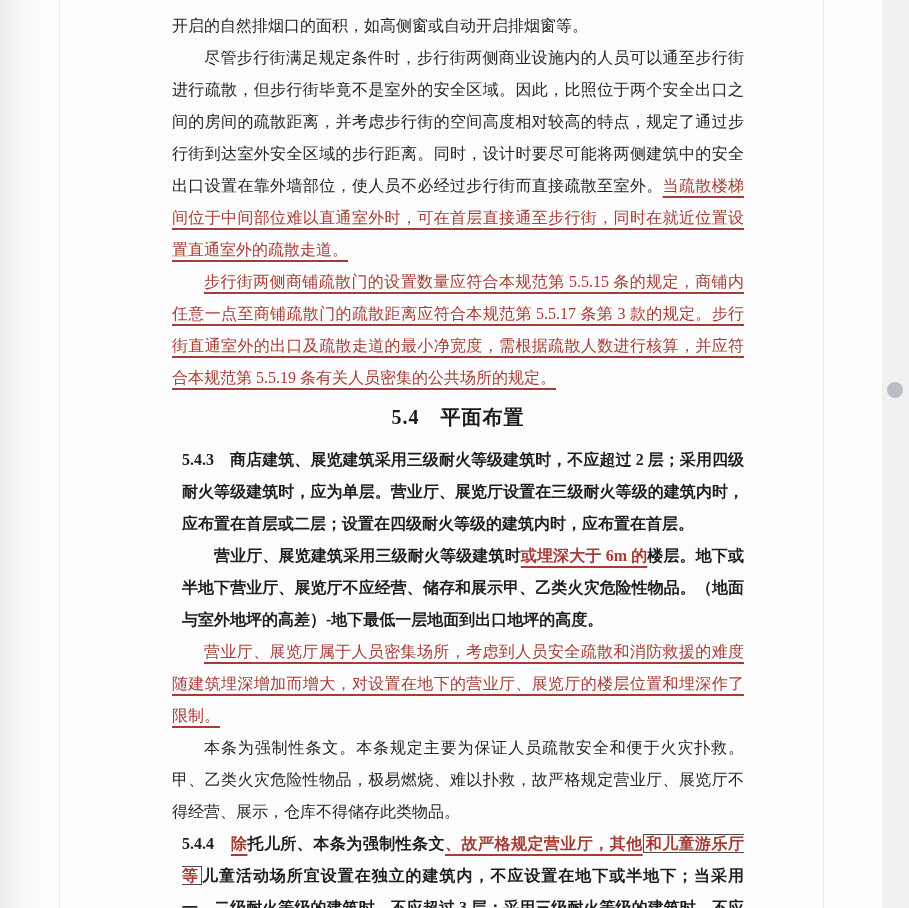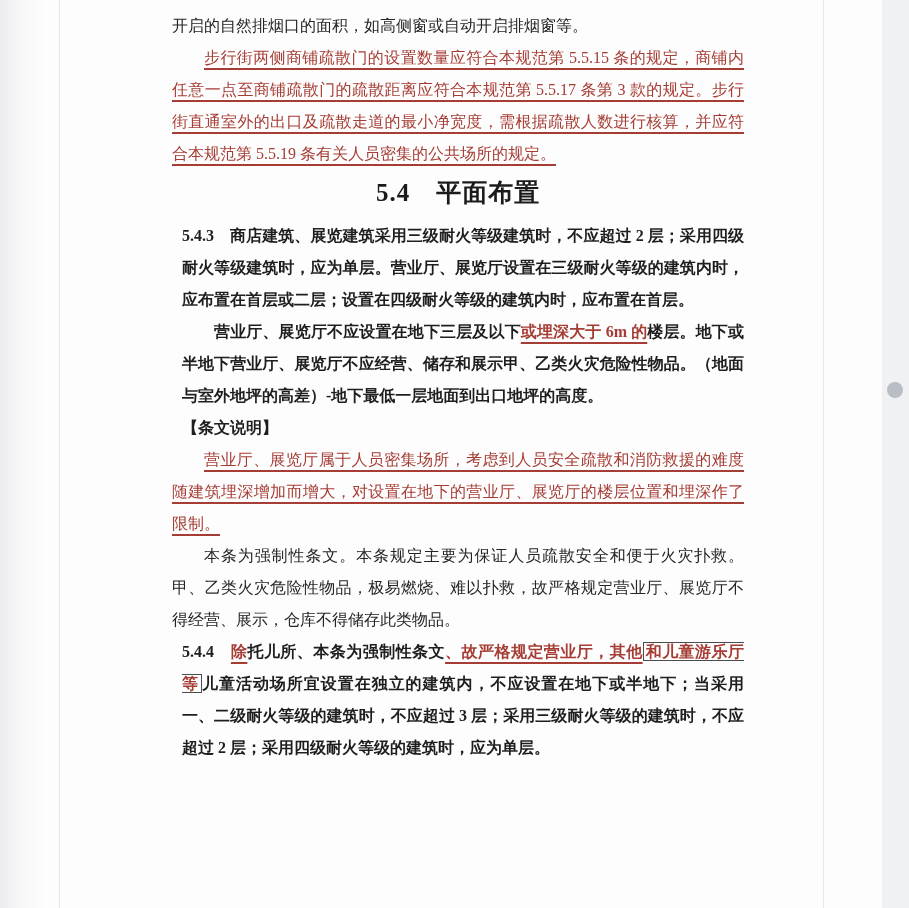--- a/index.html
+++ b/index.html
@@ -48,21 +48,21 @@
     width: 572px;
     color: #252525;
     font-size: 16px;
     line-height: 32px;
     text-align: justify;
   }
   .content p { margin: 0; }
   .content .indent { text-indent: 2em; }
   .content .clause { font-weight: 700; color: #1e1e1e; margin-left: 10px; }
   .content h2.heading {
-    font-size: 25px;
+    font-size: 20px;
     font-weight: 700;
     text-align: center;
     text-indent: 0;
     margin: 7px 0 11px 0;
     letter-spacing: 1px;
     color: #1b1b1b;
   }
   .run-normal { }
   .run-ins {
     color: #a63d35;
@@ -80,23 +80,23 @@
 </head>
 <body>
 
 <div class="viewer">
   <div class="page"></div>
   <div class="left-shade"></div>
   <div class="page-edge-line left"></div>
   <div class="page-edge-line right"></div>
   <div class="content">
       <p class="body"><span class="run-normal">开启的自然排烟口的面积，如高侧窗或自动开启排烟窗等。</span></p>
+      <p class="body indent"><span class="run-normal">尽管步行街满足规定条件时，步行街两侧商业设施内的人员可以通至步行街进行疏散，但步行街毕竟不是室外的安全区域。因此，比照位于两个安全出口之间的房间的疏散距离，并考虑步行街的空间高度相对较高的特点，规定了通过步行街到达室外安全区域的步行距离。同时，设计时要尽可能将两侧建筑中的安全出口设置在靠外墙部位，使人员不必经过步行街而直接疏散至室外。</span><span class="run-ins">当疏散楼梯间位于中间部位难以直通室外时，可在首层直接通至步行街，同时在就近位置设置直通室外的疏散走道。</span></p>
       <p class="body indent"><span class="run-ins">步行街两侧商铺疏散门的设置数量应符合本规范第 5.5.15 条的规定，商铺内任意一点至商铺疏散门的疏散距离应符合本规范第 5.5.17 条第 3 款的规定。步行街直通室外的出口及疏散走道的最小净宽度，需根据疏散人数进行核算，并应符合本规范第 5.5.19 条有关人员密集的公共场所的规定。</span></p>
       <h2 class="heading"><span class="run-normal">5.4　平面布置</span></h2>
       <p class="clause"><span class="run-normal">5.4.3　商店建筑、展览建筑采用三级耐火等级建筑时，不应超过 2 层；采用四级耐火等级建筑时，应为单层。营业厅、展览厅设置在三级耐火等级的建筑内时，应布置在首层或二层；设置在四级耐火等级的建筑内时，应布置在首层。</span></p>
-      <p class="clause indent"><span class="run-normal">营业厅、展览厅不应设置在地下三层及以下</span><span class="run-ins">或埋深大于 6m 的</span><span class="run-normal">楼层。地下或半地下营业厅、展览厅不应经营、储存和展示甲、乙类火灾危险性物品。（地面与室外地坪的高差）-地下最低一层地面到出口地坪的高度。</span></p>
-      <p class="clause"><span class="run-normal">【条文说明】</span></p>
+      <p class="clause indent"><span class="run-normal">营业厅、展览建筑采用三级耐火等级建筑时</span><span class="run-ins">或埋深大于 6m 的</span><span class="run-normal">楼层。地下或半地下营业厅、展览厅不应经营、储存和展示甲、乙类火灾危险性物品。（地面与室外地坪的高差）-地下最低一层地面到出口地坪的高度。</span></p>
       <p class="body indent"><span class="run-ins">营业厅、展览厅属于人员密集场所，考虑到人员安全疏散和消防救援的难度随建筑埋深增加而增大，对设置在地下的营业厅、展览厅的楼层位置和埋深作了限制。</span></p>
       <p class="body indent"><span class="run-normal">本条为强制性条文。本条规定主要为保证人员疏散安全和便于火灾扑救。甲、乙类火灾危险性物品，极易燃烧、难以扑救，故严格规定营业厅、展览厅不得经营、展示，仓库不得储存此类物品。</span></p>
       <p class="clause"><span class="run-normal">5.4.4　</span><span class="run-ins">除</span><span class="run-normal">托儿所、本条为强制性条文</span><span class="run-ins">、故严格规定营业厅，其他</span><span class="run-box">和儿童游乐厅等</span><span class="run-normal">儿童活动场所宜设置在独立的建筑内，不应设置在地下或半地下；当采用一、二级耐火等级的建筑时，不应超过 3 层；采用三级耐火等级的建筑时，不应超过 2 层；采用四级耐火等级的建筑时，应为单层。</span></p>
     </div>
   <div class="scroll-dot"></div>
 </div>
 
 </body></html>

